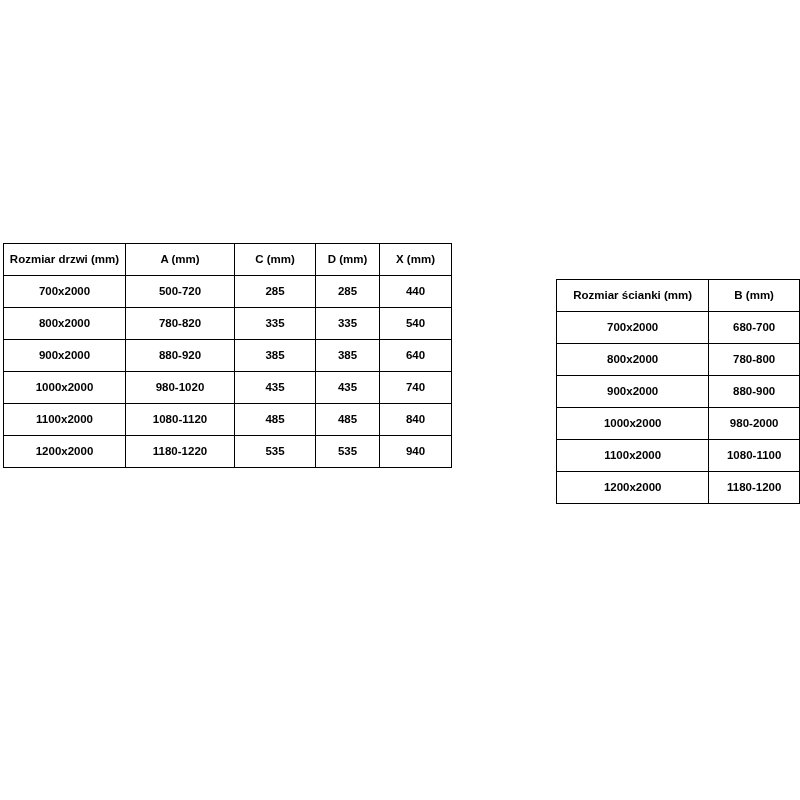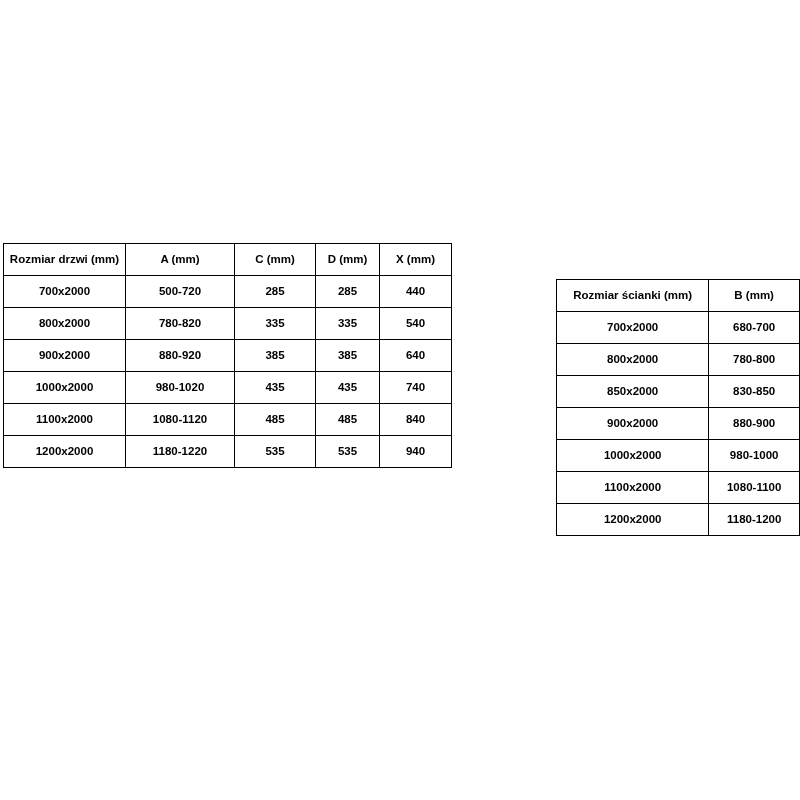--- a/index.html
+++ b/index.html
@@ -141,30 +141,26 @@
     <tbody>
       <tr>
         <td>700x2000</td>
         <td>680-700</td>
       </tr>
       <tr>
         <td>800x2000</td>
         <td>780-800</td>
       </tr>
       <tr>
-        <td>850x2000</td>
-        <td>830-850</td>
-      </tr>
-      <tr>
         <td>900x2000</td>
         <td>880-900</td>
       </tr>
       <tr>
         <td>1000x2000</td>
-        <td>980-1000</td>
+        <td>980-2000</td>
       </tr>
       <tr>
         <td>1100x2000</td>
         <td>1080-1100</td>
       </tr>
       <tr>
         <td>1200x2000</td>
         <td>1180-1200</td>
       </tr>
     </tbody>

